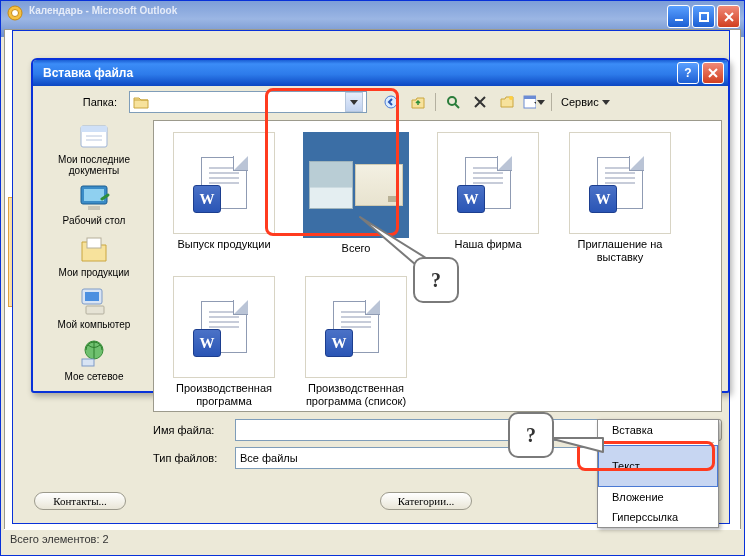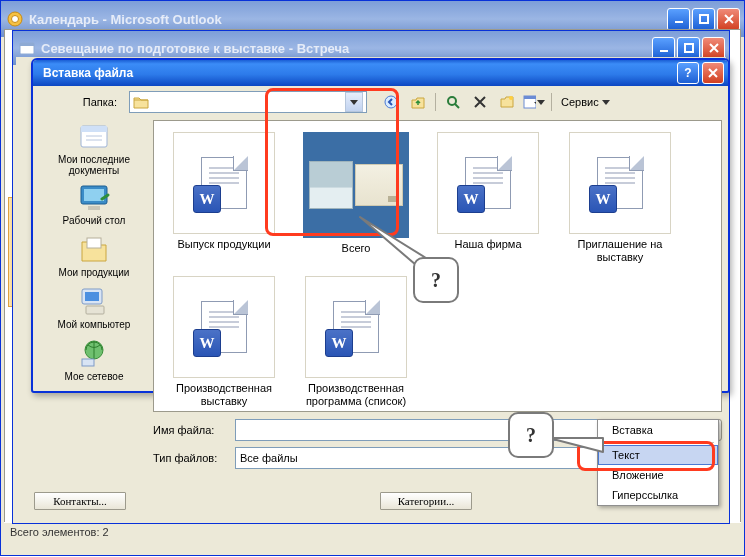--- a/index.html
+++ b/index.html
@@ -13,40 +13,40 @@
     --btn-face: #f1efe2;
     --grid-border: #d8d2bd;
     --sel-orange: #e8973f;
     --callout-bg: #ffffff;
     --highlight-red: #ff3b1f;
   }
   html,body{margin:0;padding:0;font:11px Tahoma,Arial,sans-serif;background:#fff;}
   .screen{position:relative;width:745px;height:557px;overflow:hidden;background:#fff;}
   
   .outlook-window{position:absolute;left:0;top:0;width:745px;height:556px;border:1px solid var(--xp-border);box-sizing:border-box;background:var(--xp-face);}
-  .titlebar{height:28px;background:linear-gradient(to bottom,#1b5fd4 0%,#2d7bea 5%,#3b8cf7 12%,#2d7bea 50%,#0c47c2 100%);display:flex;align-items:center;color:#fff;font-weight:bold;font-size:13px;padding:4px 4px;position:relative;}
+  .titlebar{height:28px;background:linear-gradient(to bottom,#1b5fd4 0%,#2d7bea 5%,#3b8cf7 12%,#2d7bea 50%,#0c47c2 100%);display:flex;align-items:flex-start;color:#fff;font-weight:bold;font-size:10px;padding:4px 4px;position:relative;}
   .titlebar.inactive{background:linear-gradient(to bottom,#7d9ed8 0%,#9bb6e4 50%,#6e90cc 100%);color:#e6ecf8;}
   .titlebar .app-icon{width:16px;height:16px;margin:0 6px 0 2px;display:inline-block;}
   .titlebar .title-text{flex:1;white-space:nowrap;overflow:hidden;}
   .winbtns{display:flex;gap:2px;}
   .winbtn{width:21px;height:21px;border-radius:3px;border:1px solid #fff;display:flex;align-items:center;justify-content:center;font-weight:bold;font-size:11px;cursor:default;}
   .winbtn.min,.winbtn.max{background:linear-gradient(to bottom,#5aa0ff,#1c5fd4);}
   .winbtn.close{background:linear-gradient(to bottom,#f08a78,#d13f1f);}
   .winbtn svg{display:block;}
   .outlook-client{position:absolute;left:3px;right:3px;top:28px;bottom:20px;background:#fff;border:1px solid #9c9a8c;}
   
   .sel-strip{position:absolute;left:7px;top:196px;width:8px;height:108px;background:linear-gradient(to right,#fbe6b3,#f7c36a);border:1px solid #e0a23d;}
   
-  .statusbar{position:absolute;left:3px;right:3px;bottom:14px;height:18px;background:var(--xp-face);display:flex;align-items:center;padding:0 6px;color:#333;border-top:1px solid #fff;}
+  .statusbar{position:absolute;left:3px;right:3px;bottom:7px;height:18px;background:var(--xp-face);display:flex;align-items:center;padding:0 6px;color:#333;border-top:1px solid #fff;}
   
   .meeting-window{position:absolute;left:12px;top:30px;width:718px;height:494px;border:1px solid var(--xp-border);background:var(--xp-face);box-sizing:border-box;}
   .meeting-window .titlebar{height:26px;}
   .meeting-client{position:absolute;left:3px;right:3px;top:26px;bottom:3px;background:var(--xp-face);}
   .bottom-btns{position:absolute;left:18px;bottom:10px;display:flex;gap:254px;}
-  .xp-btn{background:linear-gradient(to bottom,#fff,#e9e6d7);border:1px solid #9c9a8c;border-radius:1px;padding:2px 10px;font:11px Tahoma;cursor:default;min-width:70px;text-align:center;}
+  .xp-btn{background:linear-gradient(to bottom,#fff,#e9e6d7);border:1px solid #9c9a8c;border-radius:9px;padding:2px 10px;font:11px Tahoma;cursor:default;min-width:70px;text-align:center;}
   
   .dialog{position:absolute;left:31px;top:58px;width:699px;height:335px;border:2px solid var(--xp-border);border-radius:6px 6px 3px 3px;background:var(--xp-face);box-sizing:border-box;box-shadow:2px 3px 6px rgba(0,0,0,.3);}
   .dlg-titlebar{height:26px;background:linear-gradient(to bottom,#1b5fd4 0%,#3b8cf7 15%,#2d7bea 55%,#0c47c2 100%);border-radius:4px 4px 0 0;display:flex;align-items:center;color:#fff;font-weight:bold;font-size:12px;padding:0 4px;}
   .dlg-titlebar .title-text{flex:1;padding-left:6px;}
   .help-btn{width:20px;height:20px;border-radius:3px;border:1px solid #fff;background:linear-gradient(to bottom,#5aa0ff,#1c5fd4);display:flex;align-items:center;justify-content:center;color:#fff;font-weight:bold;margin-right:3px;}
   .dlg-close{width:20px;height:20px;border-radius:3px;border:1px solid #fff;background:linear-gradient(to bottom,#f08a78,#d13f1f);display:flex;align-items:center;justify-content:center;}
   .dlg-body{position:absolute;left:6px;right:6px;top:30px;bottom:6px;}
   
   .folder-row{display:flex;align-items:center;gap:6px;height:24px;}
   .folder-row .lbl{width:78px;text-align:right;padding-right:6px;}
@@ -92,21 +92,21 @@
   .fields{position:absolute;left:114px;right:0;top:328px;}
   .field-row{display:flex;align-items:center;gap:6px;height:24px;margin-bottom:4px;}
   .field-row .flbl{width:76px;}
   .field-row .finput{flex:1;height:20px;border:1px solid #7f9db9;background:#fff;padding:0 4px;display:flex;align-items:center;}
   .insert-split{width:102px;height:22px;display:flex;}
   .insert-split .main{flex:1;background:linear-gradient(to bottom,#fff,#e9e6d7);border:1px solid #9c9a8c;border-right:none;border-radius:3px 0 0 3px;display:flex;align-items:center;justify-content:center;text-decoration:underline;}
   .insert-split .dd{width:16px;background:linear-gradient(to bottom,#fff,#e9e6d7);border:1px solid #9c9a8c;border-radius:0 3px 3px 0;display:flex;align-items:center;justify-content:center;}
   
   .dropdown{position:absolute;right:26px;top:419px;width:120px;background:#fff;border:1px solid #8f8f8f;box-shadow:2px 2px 4px rgba(0,0,0,.3);}
   .dropdown .mi{padding:4px 14px;font-size:11px;cursor:default;}
-  .dropdown .mi.hover{background:#c7d6f2;border:1px solid #4a79d4;padding:3px 13px;}
+  .dropdown .mi.hover{background:#c7d6f2;border:1px solid #4a79d4;padding:14px 13px;}
   .dropdown .group-line{height:1px;background:#c8c4b6;margin:2px 4px;}
   
   .tri-down{width:0;height:0;border-left:4px solid transparent;border-right:4px solid transparent;border-top:5px solid #333;}
 </style>
 </head>
 <body>
 
 <div class="screen">
 
   <div class="outlook-window">
@@ -137,46 +137,20 @@
       </div>
     </div>
     <div class="outlook-client"></div>
     <div class="sel-strip"></div>
     <div class="statusbar">
       <span>Всего элементов: 2</span>
     </div>
   </div>
 
   <div class="meeting-window">
-    <div class="titlebar inactive">
-      <span class="app-icon">
-        <svg width="16" height="16">
-            <rect x="1" y="3" width="14" height="11" rx="1" fill="#fff" stroke="#8eaad4"></rect>
-            <rect x="1" y="3" width="14" height="3" fill="#8eaad4"></rect>
-          </svg>
-      </span>
-      <span class="title-text">Севещание по подготовке к выставке - Встреча</span>
-      <div class="winbtns">
-        <div class="winbtn min">
-            <svg width="10" height="10">
-              <rect x="1" y="7" width="8" height="2" fill="#fff"></rect>
-            </svg>
-          </div>
-        <div class="winbtn max">
-            <svg width="10" height="10">
-              <rect x="1" y="1" width="8" height="8" fill="none" stroke="#fff" stroke-width="2"></rect>
-            </svg>
-          </div>
-        <div class="winbtn close">
-            <svg width="10" height="10">
-              <path d="M1 1 L9 9 M9 1 L1 9" stroke="#fff" stroke-width="2"></path>
-            </svg>
-          </div>
-      </div>
-    </div>
     <div class="meeting-client">
       <div class="bottom-btns">
         <div class="xp-btn">Контакты...</div>
         <div class="xp-btn">Категории...</div>
       </div>
     </div>
   </div>
 
   <div class="dialog">
     <div class="dlg-titlebar">
@@ -369,21 +343,21 @@
                 <div class="lines">
                   <i></i>
                   <i></i>
                   <i></i>
                   <i></i>
                 </div>
                 <div class="corner"></div>
                 <div class="w">W</div>
               </div>
             </div>
-            <div class="fname">Производственная выставку</div>
+            <div class="fname">Производственная программа</div>
           </div>
           <div class="file-item">
             <div class="thumb">
               <div class="word-icon">
                 <div class="page"></div>
                 <div class="lines">
                   <i></i>
                   <i></i>
                   <i></i>
                   <i></i>

